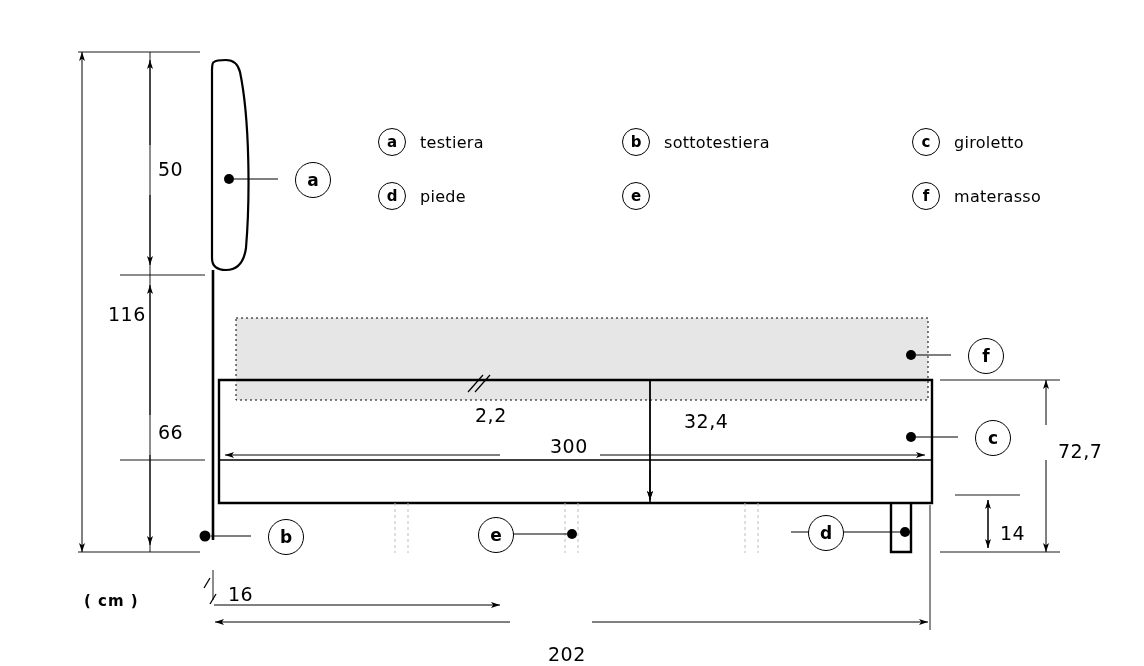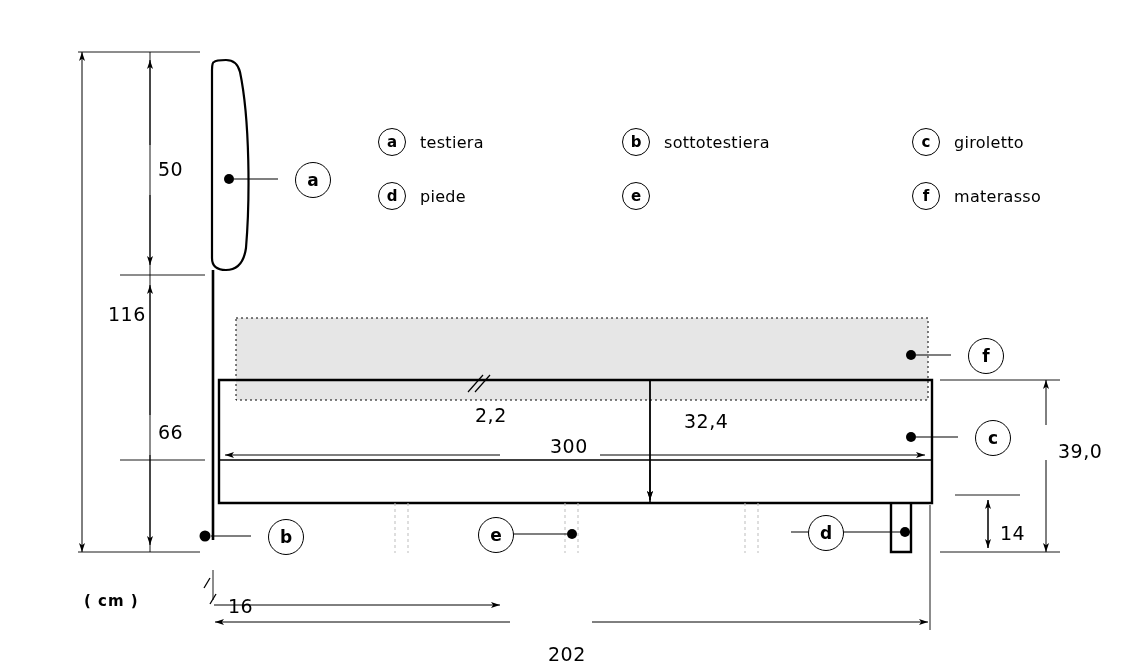--- a/index.html
+++ b/index.html
@@ -165,18 +165,18 @@
 <div class="callout" style="left:968px;top:338px;">
     <span>f</span>
   </div>
 
 <div class="lbl" style="left:158px;top:158px;">50</div>
 <div class="lbl" style="left:108px;top:303px;">116</div>
 <div class="lbl" style="left:158px;top:421px;">66</div>
 <div class="lbl" style="left:475px;top:404px;">2,2</div>
 <div class="lbl" style="left:550px;top:435px;">300</div>
 <div class="lbl" style="left:660px;top:410px;margin-left:24px;">32,4</div>
-<div class="lbl" style="left:1058px;top:440px;">39,0</div>
+<div class="lbl" style="left:1058px;top:440px;">72,7</div>
 <div class="lbl" style="left:1000px;top:522px;">14</div>
-<div class="lbl" style="left:228px;top:595px;">16</div>
+<div class="lbl" style="left:228px;top:583px;">16</div>
 <div class="lbl" style="left:548px;top:643px;">202</div>
 
 <div class="unit" style="left:84px;top:592px;">( cm )</div>
 
 </body></html>

